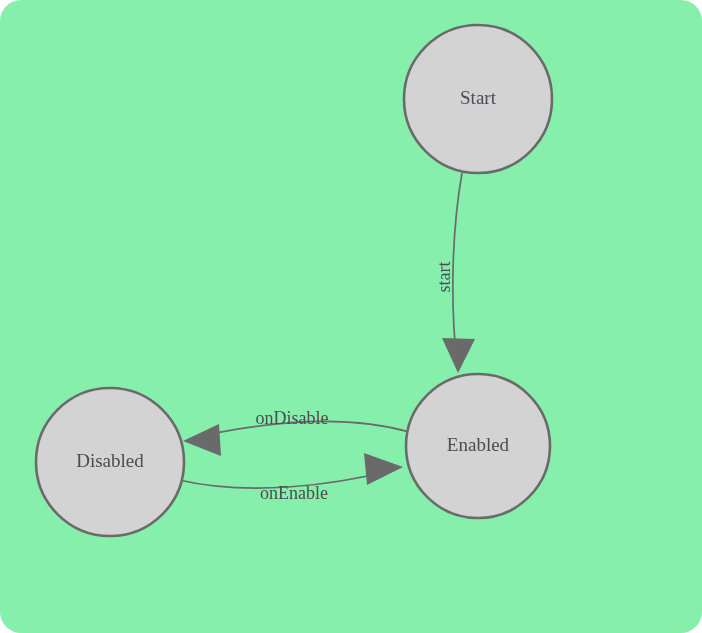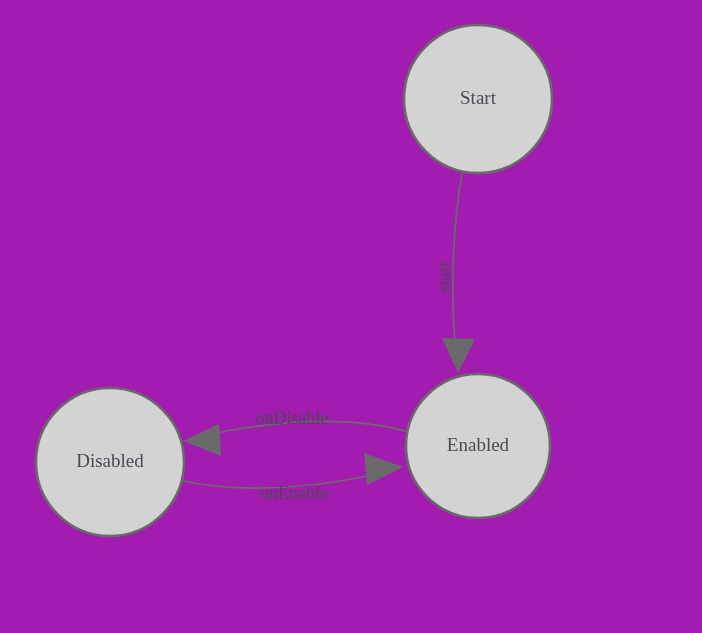--- a/index.html
+++ b/index.html
@@ -10,21 +10,22 @@
   body {
     width: 702px;
     height: 633px;
     font-family: "Liberation Serif", "DejaVu Serif", serif;
     overflow: hidden;
   }
   #diagram-root {
     position: relative;
     width: 702px;
     height: 633px;
-    background: #a21caf;
+    background: #86efac;
+    border-radius: 21px;
   }
   #diagram-svg {
     position: absolute;
     top: 0;
     left: 0;
     width: 702px;
     height: 633px;
     display: block;
   }
   .node-label {

